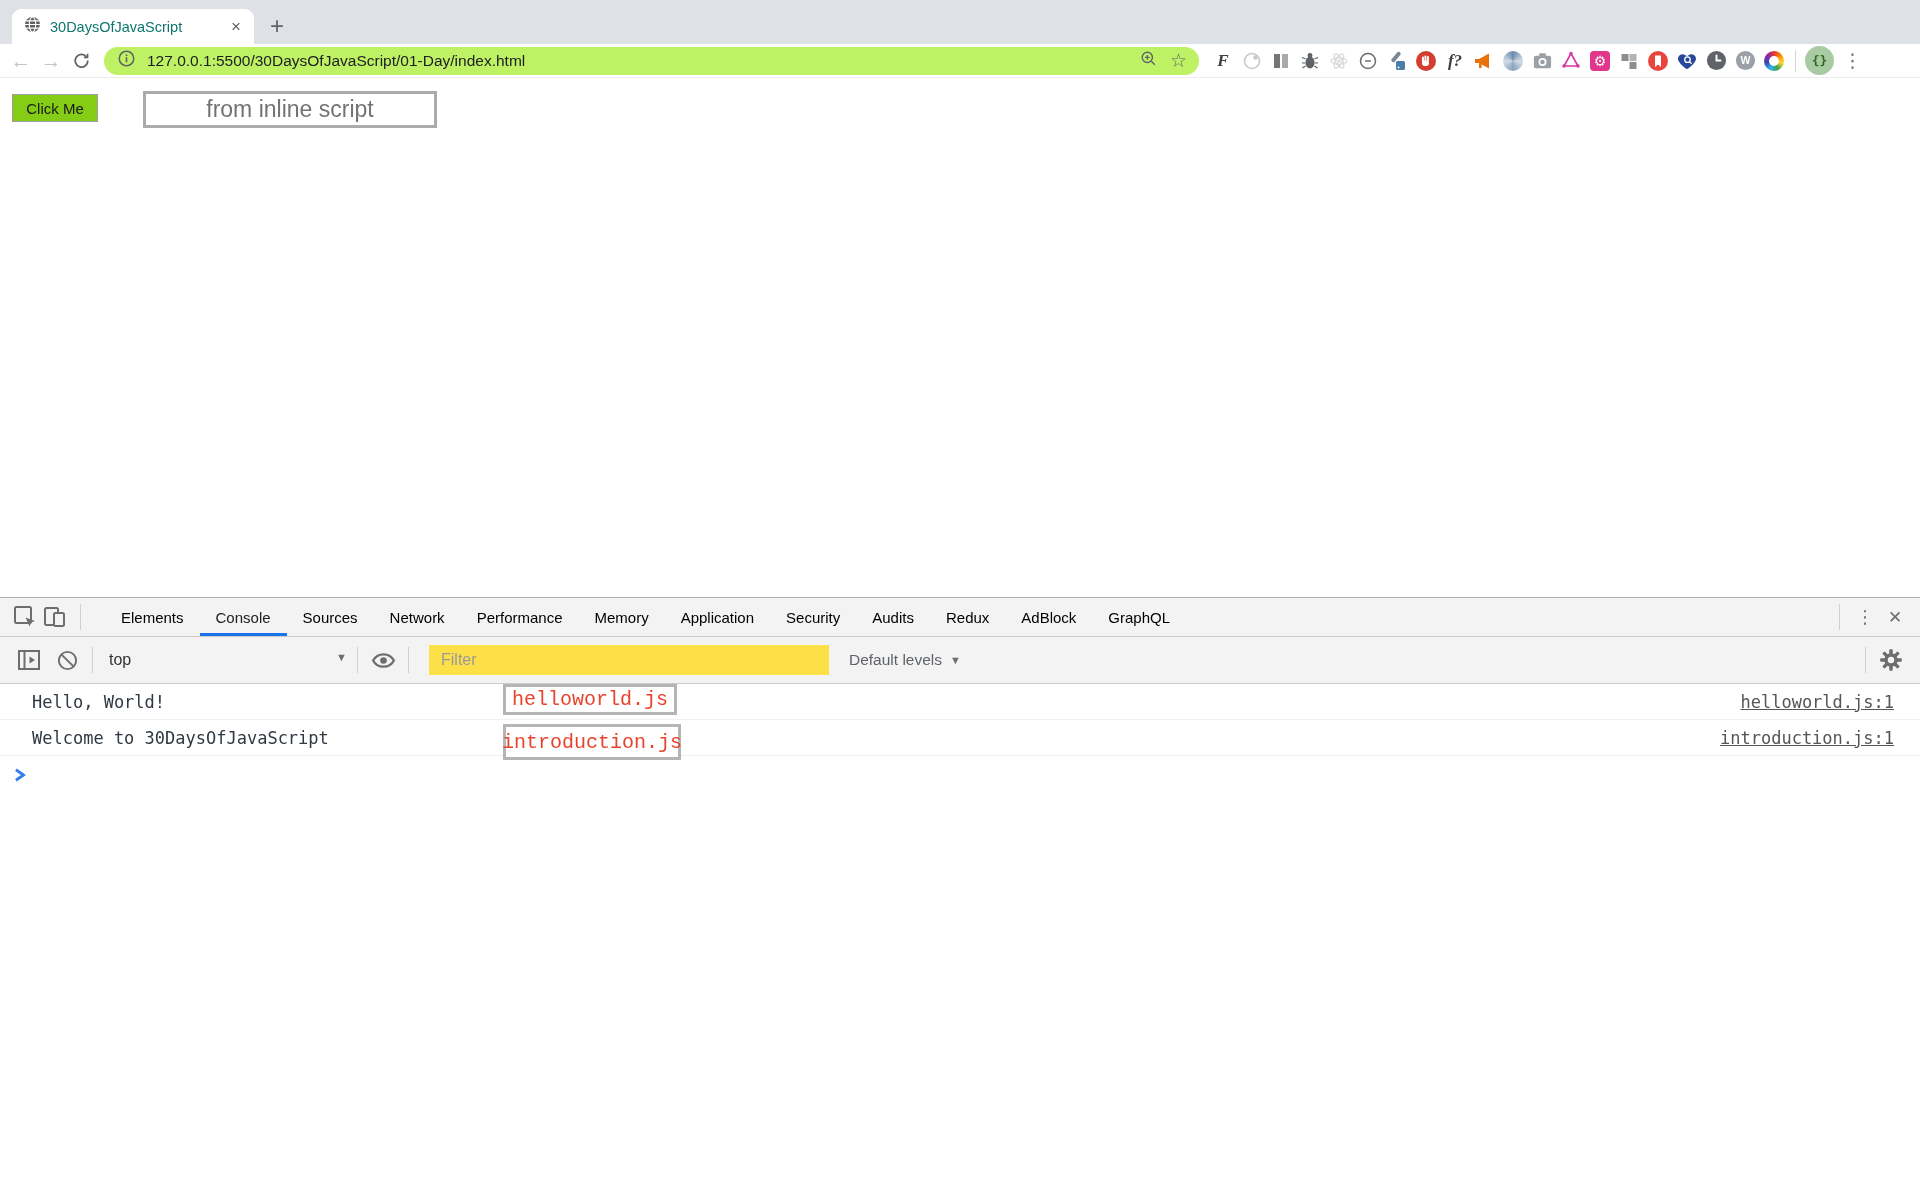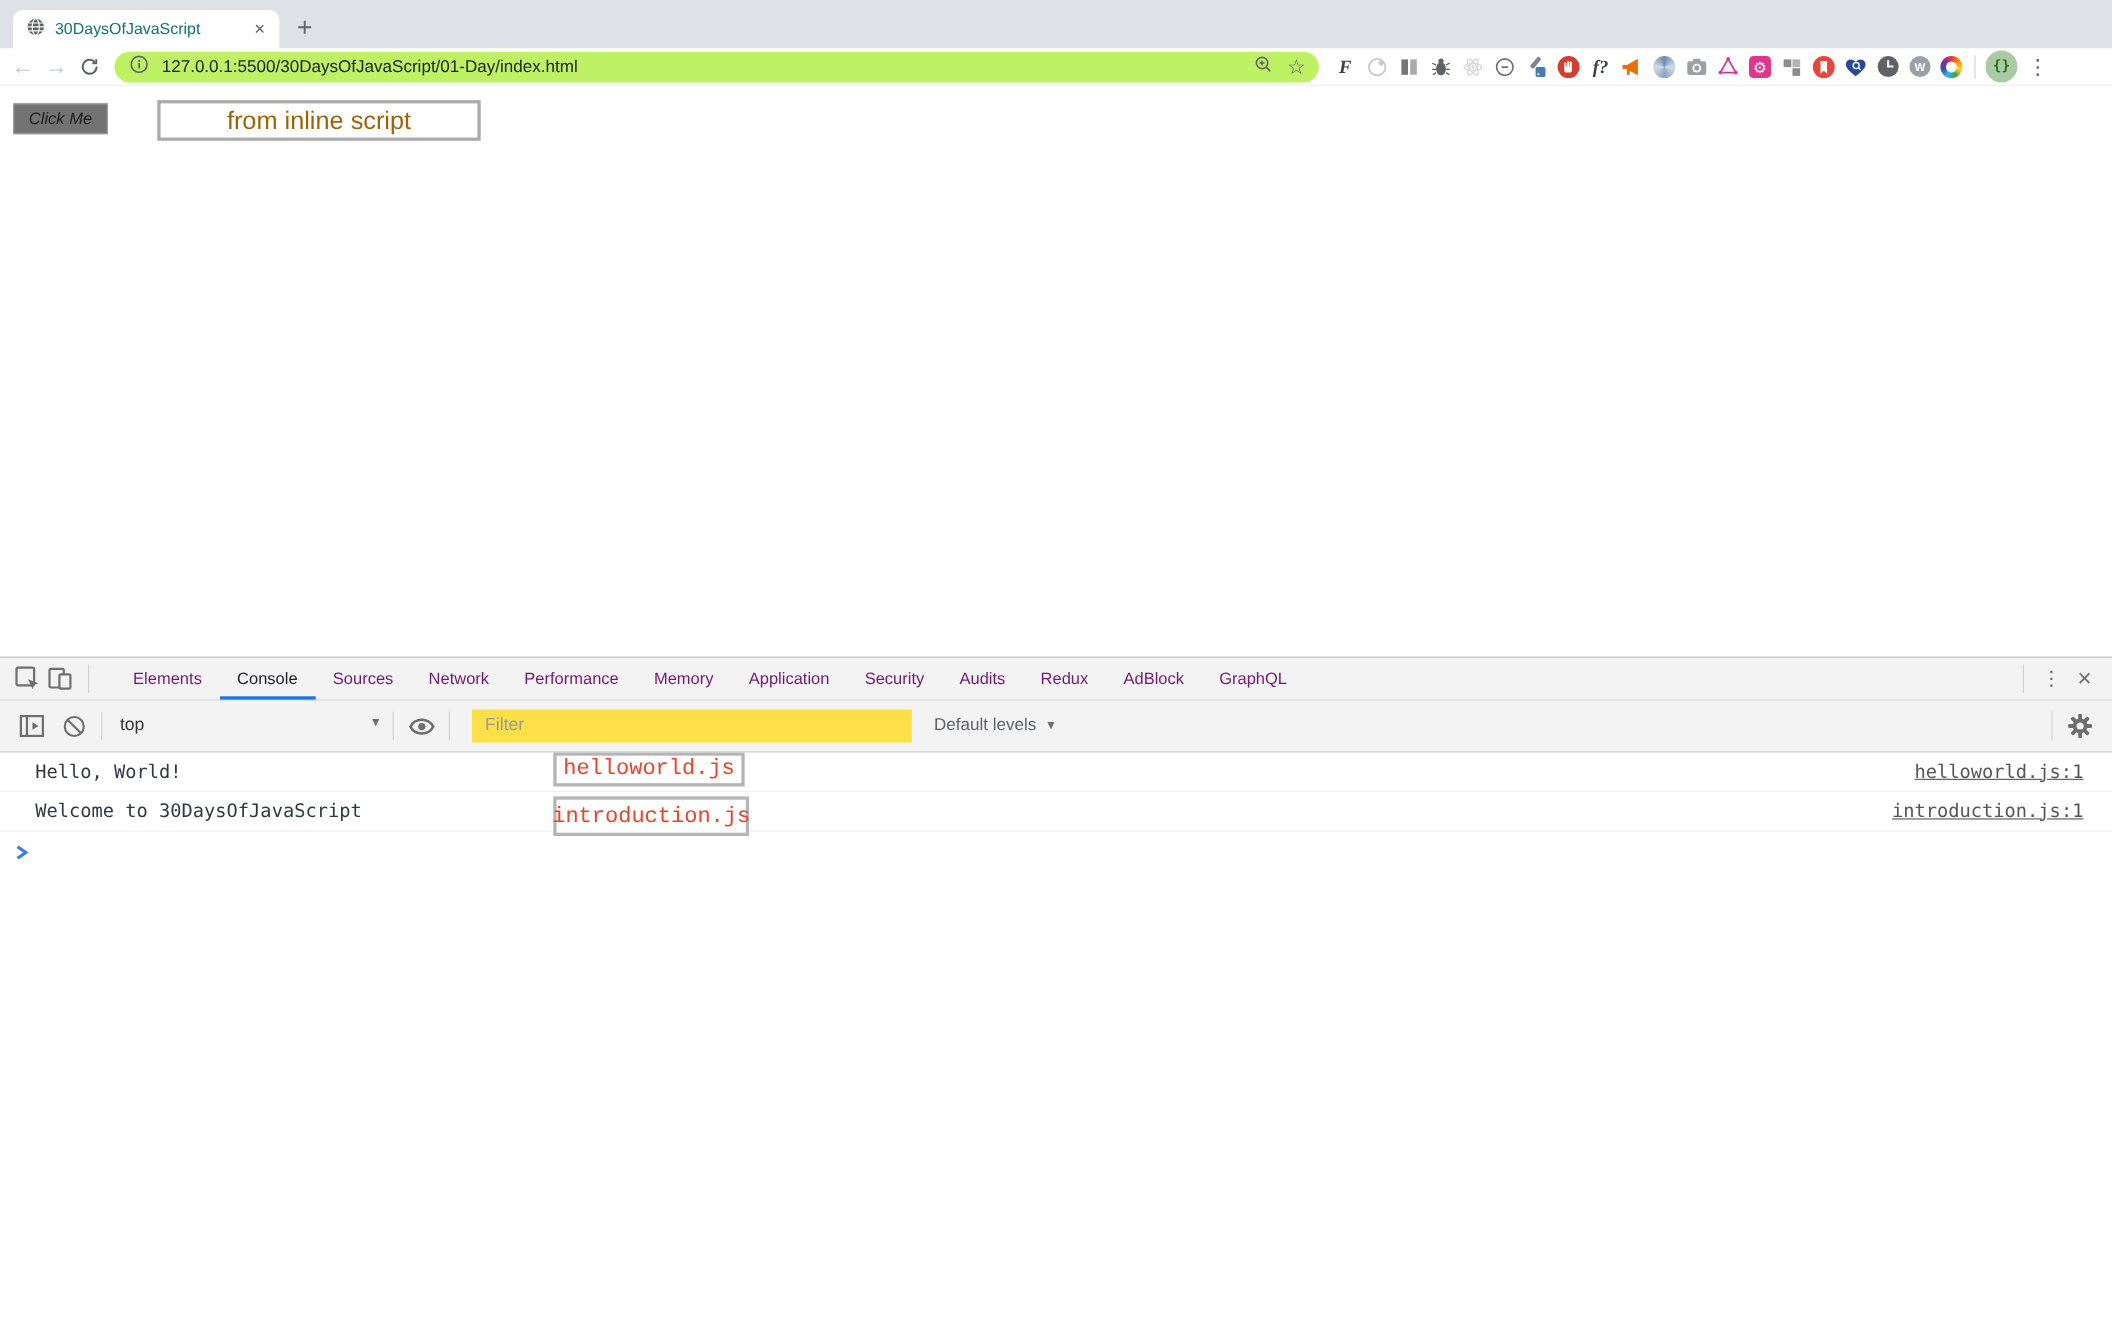--- a/index.html
+++ b/index.html
@@ -37,35 +37,35 @@
           background:conic-gradient(#e53935,#fb8c00,#fdd835,#43a047,#29b6f6,#3949ab,#8e24aa,#e53935); }
   .ring-hole { width:10px; height:10px; border-radius:50%; background:#fff; }
   .tb-sep { width:1px; height:22px; background:#d5d5d5; margin:0 9px; }
   .avatar { width:29px; height:29px; border-radius:50%; background:#a9cba4; color:#33691e;
             display:flex; align-items:center; justify-content:center;
             font-family:"DejaVu Sans Mono", monospace; font-size:13px; font-weight:bold; }
   .menu-dots { font-size:19px; color:#5f6368; margin-left:9px; width:18px; text-align:center; }
 
   
   .page { position:absolute; left:0; top:78px; right:0; height:519px; background:#fff; }
-  .clickme { position:absolute; left:12px; top:16px; width:86px; height:28px; background:#737373;
+  .clickme { position:absolute; left:12px; top:16px; width:86px; height:28px; background:#84cc16;
              border:1px solid #9e9e9e; border-radius:0; font-size:15px; color:#1a1a1a;
-             display:flex; align-items:center; justify-content:center;font-style:italic; }
+             display:flex; align-items:center; justify-content:center; }
   .inline-box { position:absolute; left:143px; top:13px; width:294px; height:37px;
                 border:3px solid #ababab; background:#fff; display:flex; align-items:center;
-                justify-content:center; color:#a16207; font-size:23px; }
+                justify-content:center; color:#737373; font-size:23px; }
 
   
   .devtools { position:absolute; left:0; top:597px; right:0; bottom:0; border-top:1px solid #b0b0b0; background:#fff; }
   .dt-tabbar { height:39px; background:#f3f3f3; border-bottom:1px solid #ccc;
                display:flex; align-items:center; padding:0 10px; }
   .dt-icon { width:30px; height:30px; display:flex; align-items:center; justify-content:center; }
   .dt-sep { width:1px; height:26px; background:#d0d0d0; margin:0 10px; }
   .dt-tabs { display:flex; height:100%; margin-left:14px; }
-  .dt-tab { padding:0 16px; display:flex; align-items:center; font-size:15px; color:#701a75; height:100%; }
+  .dt-tab { padding:0 16px; display:flex; align-items:center; font-size:15px; color:#000000; height:100%; }
   .dt-tab.active { color:#202124; border-bottom:3px solid #1a73e8; padding-top:3px; }
   .dt-right { margin-left:auto; display:flex; align-items:center; }
   .dt-menu-dots { font-size:18px; color:#6e6e6e; width:30px; text-align:center; }
   .dt-x { font-size:17px; color:#6e6e6e; width:30px; text-align:center; }
 
   .dt-toolbar { height:47px; background:#f3f3f3; border-bottom:1px solid #ccc;
                 display:flex; align-items:center; padding:0 14px; }
   .ctx-select { width:238px; display:flex; align-items:flex-start; justify-content:space-between;
                 font-size:16px; color:#333; margin-left:6px; }
   .ctx-arrow, .levels-arrow { font-size:11px; color:#6e6e6e; }

